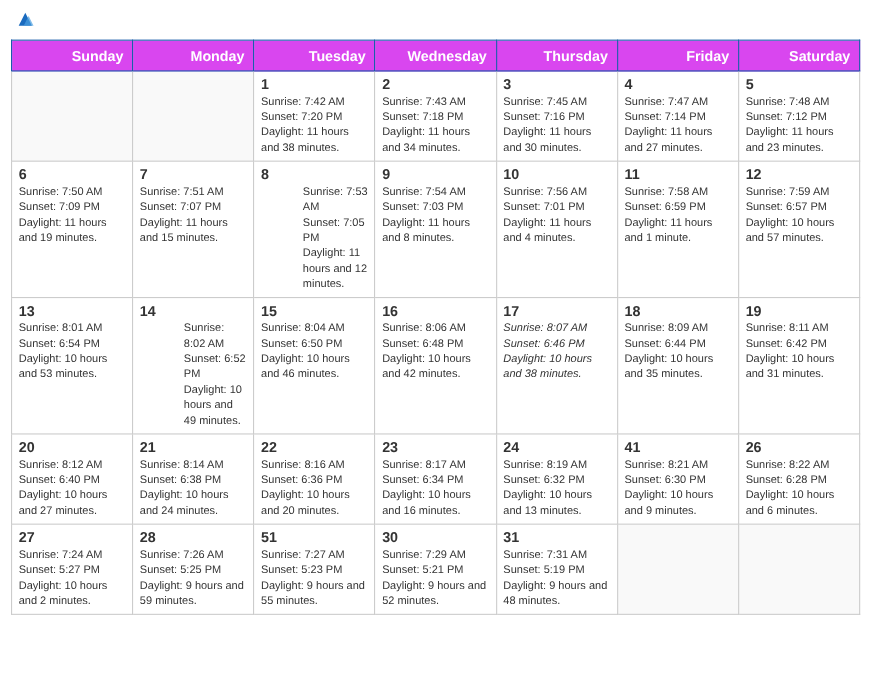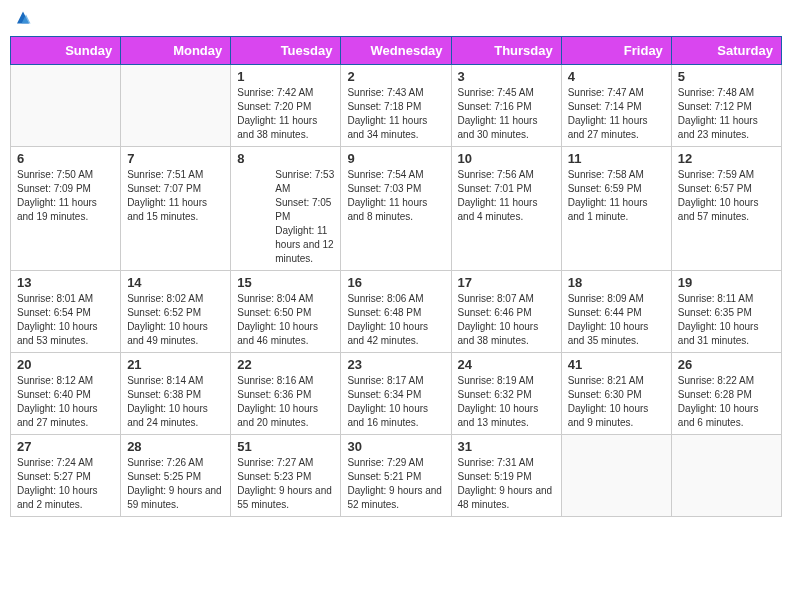--- a/index.html
+++ b/index.html
@@ -191,52 +191,52 @@
       </tr>
       <tr>
         <td>
           <div class="day-number">13</div>
           <div class="day-detail" style="white-space: pre-line;">Sunrise: 8:01 AM
 Sunset: 6:54 PM
 Daylight: 10 hours and 53 minutes.</div>
         </td>
         <td>
           <div class="day-number">14</div>
-          <div class="day-detail" style="white-space: pre-line;">Sunrise: 8:02 AM
+          <div class="day-detail" style="white-space: pre-line; margin-left: 40px;">Sunrise: 8:02 AM
 Sunset: 6:52 PM
 Daylight: 10 hours and 49 minutes.</div>
         </td>
         <td>
           <div class="day-number">15</div>
           <div class="day-detail" style="white-space: pre-line;">Sunrise: 8:04 AM
 Sunset: 6:50 PM
 Daylight: 10 hours and 46 minutes.</div>
         </td>
         <td>
           <div class="day-number">16</div>
           <div class="day-detail" style="white-space: pre-line;">Sunrise: 8:06 AM
 Sunset: 6:48 PM
 Daylight: 10 hours and 42 minutes.</div>
         </td>
         <td>
           <div class="day-number">17</div>
-          <div class="day-detail" style="white-space: pre-line;">Sunrise: 8:07 AM
+          <div class="day-detail" style="white-space: pre-line; font-style: italic;">Sunrise: 8:07 AM
 Sunset: 6:46 PM
 Daylight: 10 hours and 38 minutes.</div>
         </td>
         <td>
           <div class="day-number">18</div>
           <div class="day-detail" style="white-space: pre-line;">Sunrise: 8:09 AM
 Sunset: 6:44 PM
 Daylight: 10 hours and 35 minutes.</div>
         </td>
         <td>
           <div class="day-number">19</div>
           <div class="day-detail" style="white-space: pre-line;">Sunrise: 8:11 AM
-Sunset: 6:35 PM
+Sunset: 6:42 PM
 Daylight: 10 hours and 31 minutes.</div>
         </td>
       </tr>
       <tr>
         <td>
           <div class="day-number">20</div>
           <div class="day-detail" style="white-space: pre-line;">Sunrise: 8:12 AM
 Sunset: 6:40 PM
 Daylight: 10 hours and 27 minutes.</div>
         </td>

